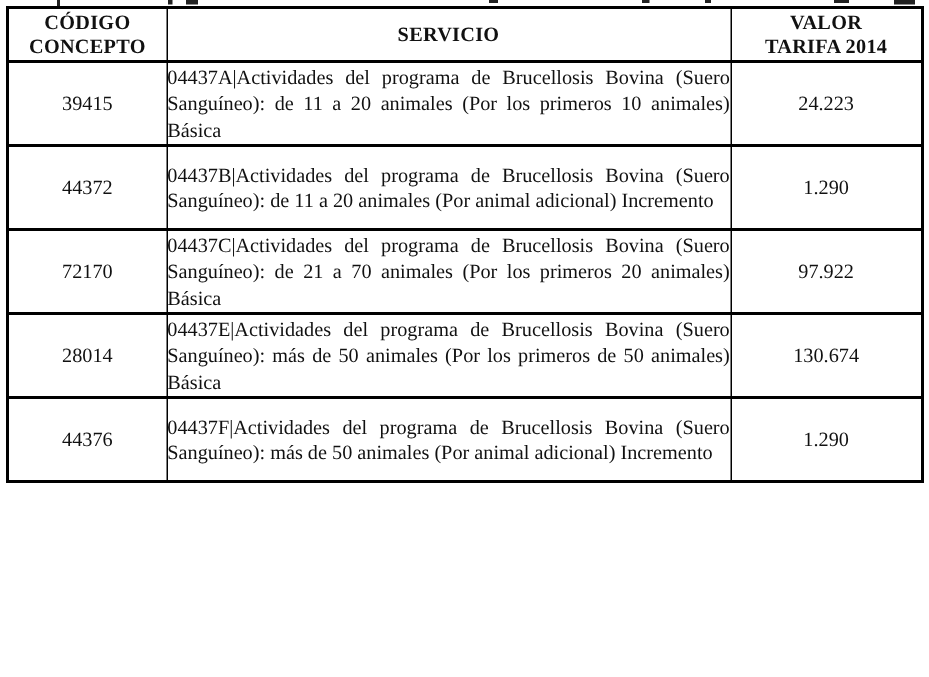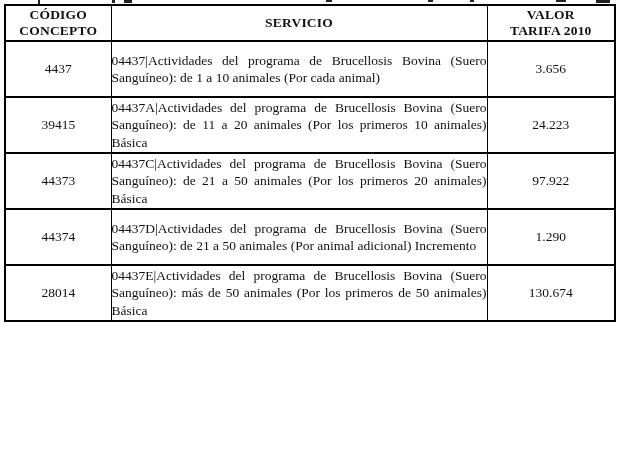--- a/index.html
+++ b/index.html
@@ -94,46 +94,46 @@
       <tr>
         <th>
           <div class="hdr-line">CÓDIGO</div>
           <div class="hdr-line">CONCEPTO</div>
         </th>
         <th>
           <div class="hdr-line">SERVICIO</div>
         </th>
         <th>
           <div class="hdr-line">VALOR</div>
-          <div class="hdr-line">TARIFA 2010</div>
+          <div class="hdr-line">TARIFA 2014</div>
         </th>
       </tr>
     </thead>
     <tbody>
-      <tr>
-        <td class="code-cell">4437</td>
-        <td class="concept-cell">04437|Actividades del programa de Brucellosis Bovina (Suero Sanguíneo): de 1 a 10 animales (Por cada animal)</td>
-        <td class="value-cell">3.656</td>
-      </tr>
       <tr>
         <td class="code-cell">39415</td>
         <td class="concept-cell">04437A|Actividades del programa de Brucellosis Bovina (Suero Sanguíneo): de 11 a 20 animales (Por los primeros 10 animales) Básica</td>
         <td class="value-cell">24.223</td>
       </tr>
       <tr>
-        <td class="code-cell">44373</td>
-        <td class="concept-cell">04437C|Actividades del programa de Brucellosis Bovina (Suero Sanguíneo): de 21 a 50 animales (Por los primeros 20 animales) Básica</td>
-        <td class="value-cell">97.922</td>
+        <td class="code-cell">44372</td>
+        <td class="concept-cell">04437B|Actividades del programa de Brucellosis Bovina (Suero Sanguíneo): de 11 a 20 animales (Por animal adicional) Incremento</td>
+        <td class="value-cell">1.290</td>
       </tr>
       <tr>
-        <td class="code-cell">44374</td>
-        <td class="concept-cell">04437D|Actividades del programa de Brucellosis Bovina (Suero Sanguíneo): de 21 a 50 animales (Por animal adicional) Incremento</td>
-        <td class="value-cell">1.290</td>
+        <td class="code-cell">72170</td>
+        <td class="concept-cell">04437C|Actividades del programa de Brucellosis Bovina (Suero Sanguíneo): de 21 a 70 animales (Por los primeros 20 animales) Básica</td>
+        <td class="value-cell">97.922</td>
       </tr>
       <tr>
         <td class="code-cell">28014</td>
         <td class="concept-cell">04437E|Actividades del programa de Brucellosis Bovina (Suero Sanguíneo): más de 50 animales (Por los primeros de 50 animales) Básica</td>
         <td class="value-cell">130.674</td>
+      </tr>
+      <tr>
+        <td class="code-cell">44376</td>
+        <td class="concept-cell">04437F|Actividades del programa de Brucellosis Bovina (Suero Sanguíneo): más de 50 animales (Por animal adicional) Incremento</td>
+        <td class="value-cell">1.290</td>
       </tr>
     </tbody>
   </table>
 
 </div>
 
 </body></html>

